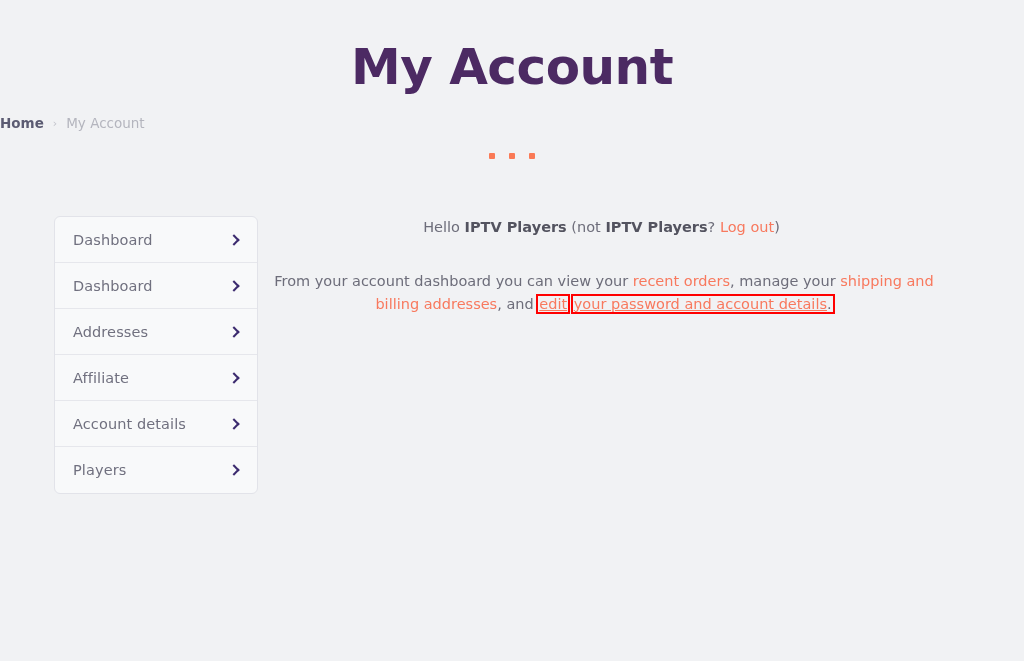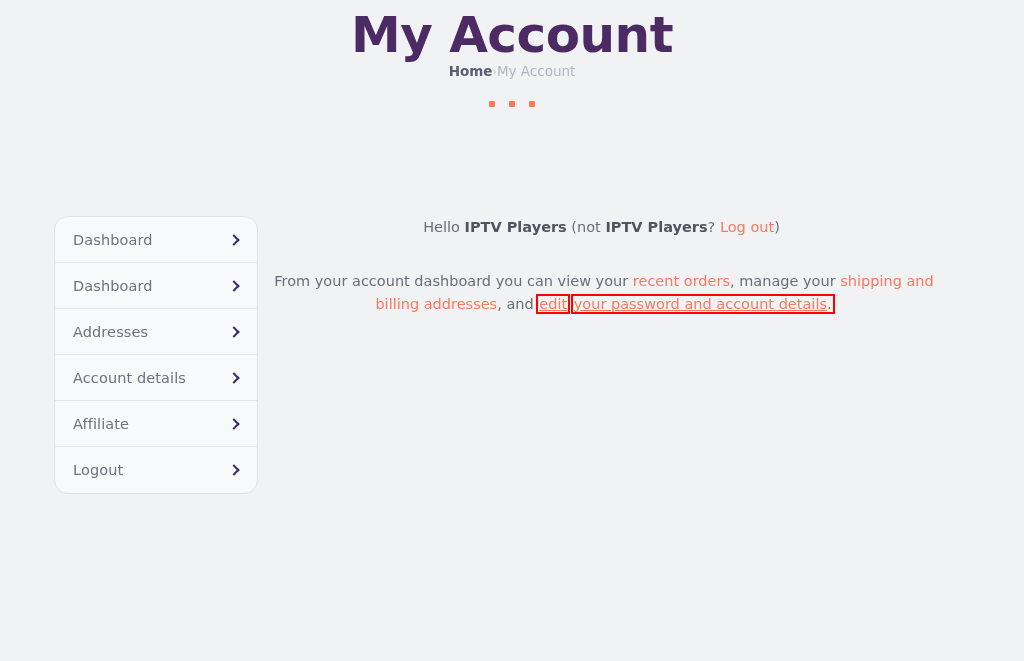--- a/index.html
+++ b/index.html
@@ -13,36 +13,37 @@
     background: #f1f2f4;
     font-family: "DejaVu Sans", "Liberation Sans", sans-serif;
     overflow: hidden;
     position: relative;
   }
 
   
   .page-header {
     width: 100%;
     text-align: center;
-    padding-top: 8px;
+    padding-top: 40px;
   }
   .page-title {
     font-size: 50px;
     line-height: 1.1;
     font-weight: bold;
     color: #4c2a63;
     letter-spacing: -0.5px;
     margin: 0;
   }
   .breadcrumb {
-    margin-top: 0;
+    margin-top: 20px;
     font-size: 13.5px;
     display: flex;
     align-items: center;
-    justify-content: center;
+    justify-content: flex-start;
+    gap: 9px;
   }
   .breadcrumb .crumb-home {
     color: #5b5b72;
     font-weight: bold;
     text-decoration: none;
   }
   .breadcrumb .crumb-sep {
     color: #c2c3cb;
     font-size: 11px;
   }
@@ -81,21 +82,21 @@
   .content-col {
     margin-left: 16px;
     flex: 1 1 auto;
     padding-right: 60px;
   }
 
   
   .account-nav {
     background: #f8f9fa;
     border: 1px solid #e2e3e9;
-    border-radius: 14px;
+    border-radius: 6px;
   }
   .nav-item {
     display: flex;
     align-items: center;
     justify-content: space-between;
     height: 46px;
     padding: 0 18px 0 18px;
     border-bottom: 1px solid #e6e7ec;
     cursor: pointer;
     text-decoration: none;
@@ -187,31 +188,31 @@
         <span class="chev"></span>
       </a>
 
 
       <a class="nav-item" href="#">
         <span class="nav-label">Addresses</span>
         <span class="chev"></span>
       </a>
 
       <a class="nav-item" href="#">
+        <span class="nav-label">Affiliate</span>
+        <span class="chev"></span>
+      </a>
+
+      <a class="nav-item" href="#">
         <span class="nav-label">Account details</span>
         <span class="chev"></span>
       </a>
 
       <a class="nav-item" href="#">
-        <span class="nav-label">Affiliate</span>
-        <span class="chev"></span>
-      </a>
-
-      <a class="nav-item" href="#">
-        <span class="nav-label">Logout</span>
+        <span class="nav-label">Players</span>
         <span class="chev"></span>
       </a>
 
     </nav>
   </div>
 
   <div class="content-col">
 
     <p class="acct-p p1"><span>Hello </span><b>IPTV Players</b><span> (not </span><b>IPTV Players</b><span>? </span><a class="lnk" href="#">Log out</a><span>)</span></p>
 

